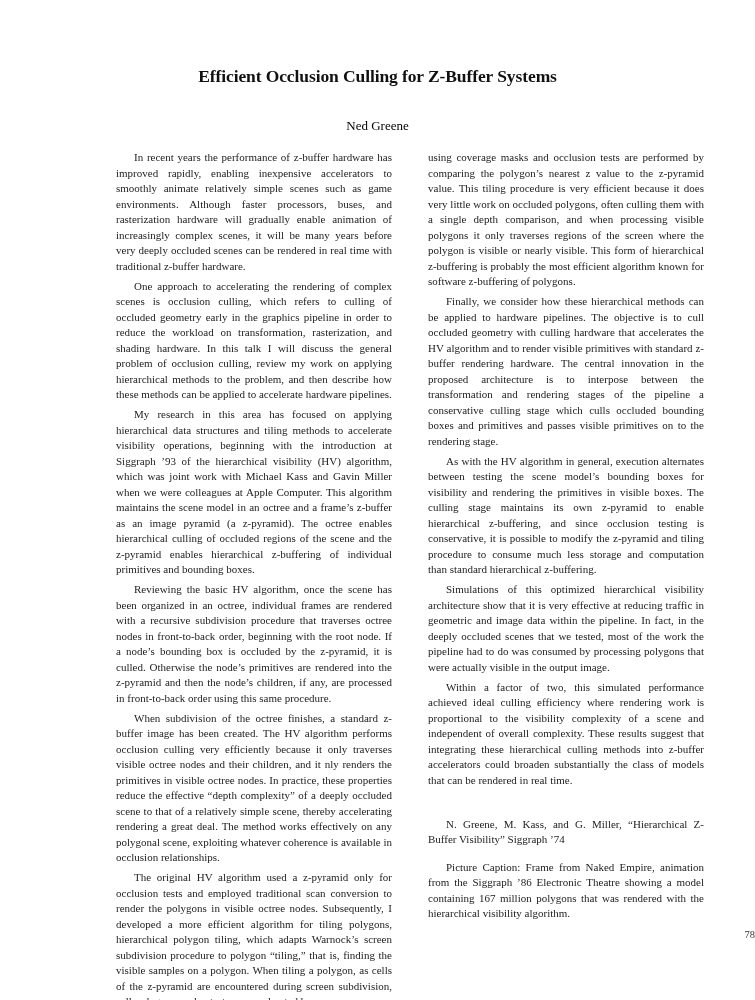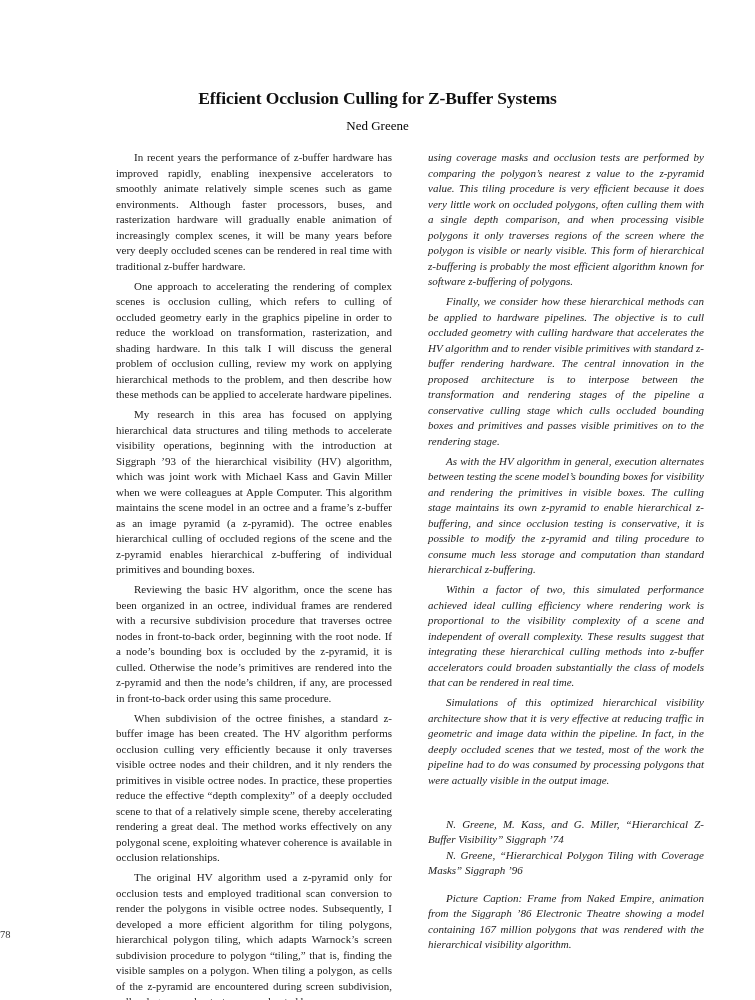--- a/index.html
+++ b/index.html
@@ -1,31 +1,31 @@
 <!DOCTYPE html>
 <html><head>
 <meta charset="utf-8">
 <style>
   html, body { margin: 0; padding: 0; background: #ffffff; }
   body { width: 755px; height: 1000px; position: relative; overflow: hidden;
          font-family: "Liberation Serif", "DejaVu Serif", serif; color: #1a1a1a; }
-  .title { position: absolute; top: 88px; left: 0; width: 755px; text-align: center;
+  .title { position: absolute; top: 66px; left: 0; width: 755px; text-align: center;
            font-size: 17.5px; font-weight: bold; color: #111; letter-spacing: -0.1px; }
   .author { position: absolute; top: 118px; left: 0; width: 755px; text-align: center;
             font-size: 13px; color: #000000; }
   .col { position: absolute; top: 150px; width: 276px; font-size: 11px; line-height: 15.5px;
          text-align: justify; color: #222; margin-left: 28px; }
   .col.left { left: 88px; }
-  .col.right { left: 400px; font-style: italic; }
+  .col.right { left: 400px; }
   .col p { margin: 0 0 4.5px 0; text-indent: 18px; }
   .col p.noindent { text-indent: 0; }
   .col .spacer { height: 12px; }
   .col p.heading { text-indent: 0; margin: 0; }
   .col p.ref { margin: 0; }
-  .pagenum { position: absolute; top: 929px; left: 0; width: 755px; text-align: left;
+  .pagenum { position: absolute; top: 929px; left: 0; width: 755px; text-align: right;
              font-size: 10.5px; color: #333; }
 </style>
 </head>
 <body>
 
 <div class="title">Efficient Occlusion Culling for Z-Buffer Systems</div>
 <div class="author">Ned Greene</div>
 
 <div class="col left">
   <p>In recent years the performance of z-buffer hardware has improved rapidly, enabling inexpensive accelerators to smoothly animate relatively simple scenes such as game environments. Although faster processors, buses, and rasterization hardware will gradually enable animation of increasingly complex scenes, it will be many years before very deeply occluded scenes can be rendered in real time with traditional z-buffer hardware.</p>
@@ -33,23 +33,22 @@
   <p>My research in this area has focused on applying hierarchical data structures and tiling methods to accelerate visibility operations, beginning with the introduction at Siggraph ’93 of the hierarchical visibility (HV) algorithm, which was joint work with Michael Kass and Gavin Miller when we were colleagues at Apple Computer. This algorithm maintains the scene model in an octree and a frame’s z-buffer as an image pyramid (a z-pyramid). The octree enables hierarchical culling of occluded regions of the scene and the z-pyramid enables hierarchical z-buffering of individual primitives and bounding boxes.</p>
   <p>Reviewing the basic HV algorithm, once the scene has been organized in an octree, individual frames are rendered with a recursive subdivision procedure that traverses octree nodes in front-to-back order, beginning with the root node. If a node’s bounding box is occluded by the z-pyramid, it is culled. Otherwise the node’s primitives are rendered into the z-pyramid and then the node’s children, if any, are processed in front-to-back order using this same procedure.</p>
   <p>When subdivision of the octree finishes, a standard z-buffer image has been created. The HV algorithm performs occlusion culling very efficiently because it only traverses visible octree nodes and their children, and it nly renders the primitives in visible octree nodes. In practice, these properties reduce the effective “depth complexity” of a deeply occluded scene to that of a relatively simple scene, thereby accelerating rendering a great deal. The method works effectively on any polygonal scene, exploiting whatever coherence is available in occlusion relationships.</p>
   <p>The original HV algorithm used a z-pyramid only for occlusion tests and employed traditional scan conversion to render the polygons in visible octree nodes. Subsequently, I developed a more efficient algorithm for tiling polygons, hierarchical polygon tiling, which adapts Warnock’s screen subdivision procedure to polygon “tiling,” that is, finding the visible samples on a polygon. When tiling a polygon, as cells of the z-pyramid are encountered during screen subdivision, cell-polygon overlap tests are accelerated by</p>
 </div>
 
 <div class="col right">
   <p class="noindent" style="text-indent:0">using coverage masks and occlusion tests are performed by comparing the polygon’s nearest z value to the z-pyramid value. This tiling procedure is very efficient because it does very little work on occluded polygons, often culling them with a single depth comparison, and when processing visible polygons it only traverses regions of the screen where the polygon is visible or nearly visible. This form of hierarchical z-buffering is probably the most efficient algorithm known for software z-buffering of polygons.</p>
   <p>Finally, we consider how these hierarchical methods can be applied to hardware pipelines. The objective is to cull occluded geometry with culling hardware that accelerates the HV algorithm and to render visible primitives with standard z-buffer rendering hardware. The central innovation in the proposed architecture is to interpose between the transformation and rendering stages of the pipeline a conservative culling stage which culls occluded bounding boxes and primitives and passes visible primitives on to the rendering stage.</p>
   <p>As with the HV algorithm in general, execution alternates between testing the scene model’s bounding boxes for visibility and rendering the primitives in visible boxes. The culling stage maintains its own z-pyramid to enable hierarchical z-buffering, and since occlusion testing is conservative, it is possible to modify the z-pyramid and tiling procedure to consume much less storage and computation than standard hierarchical z-buffering.</p>
+  <p>Simulations of this optimized hierarchical visibility architecture show that it is very effective at reducing traffic in geometric and image data within the pipeline. In fact, in the deeply occluded scenes that we tested, most of the work the pipeline had to do was consumed by processing polygons that were actually visible in the output image.</p>
   <p>Within a factor of two, this simulated performance achieved ideal culling efficiency where rendering work is proportional to the visibility complexity of a scene and independent of overall complexity. These results suggest that integrating these hierarchical culling methods into z-buffer accelerators could broaden substantially the class of models that can be rendered in real time.</p>
-  <p>Simulations of this optimized hierarchical visibility architecture show that it is very effective at reducing traffic in geometric and image data within the pipeline. In fact, in the deeply occluded scenes that we tested, most of the work the pipeline had to do was consumed by processing polygons that were actually visible in the output image.</p>
   <div class="spacer"></div>
   <div class="spacer"></div>
   <p class="ref">N. Greene, M. Kass, and G. Miller, “Hierarchical Z-Buffer Visibility” Siggraph ’74</p>
-  <p class="ref">N. Greene, “Hierarchical Polygon Tiling with Coverage Masks” Siggraph ’96</p>
   <div class="spacer"></div>
   <p>Picture Caption: Frame from Naked Empire, animation from the Siggraph ’86 Electronic Theatre showing a model containing 167 million polygons that was rendered with the hierarchical visibility algorithm.</p>
 </div>
 
 <div class="pagenum">78</div>
 
 </body></html>

